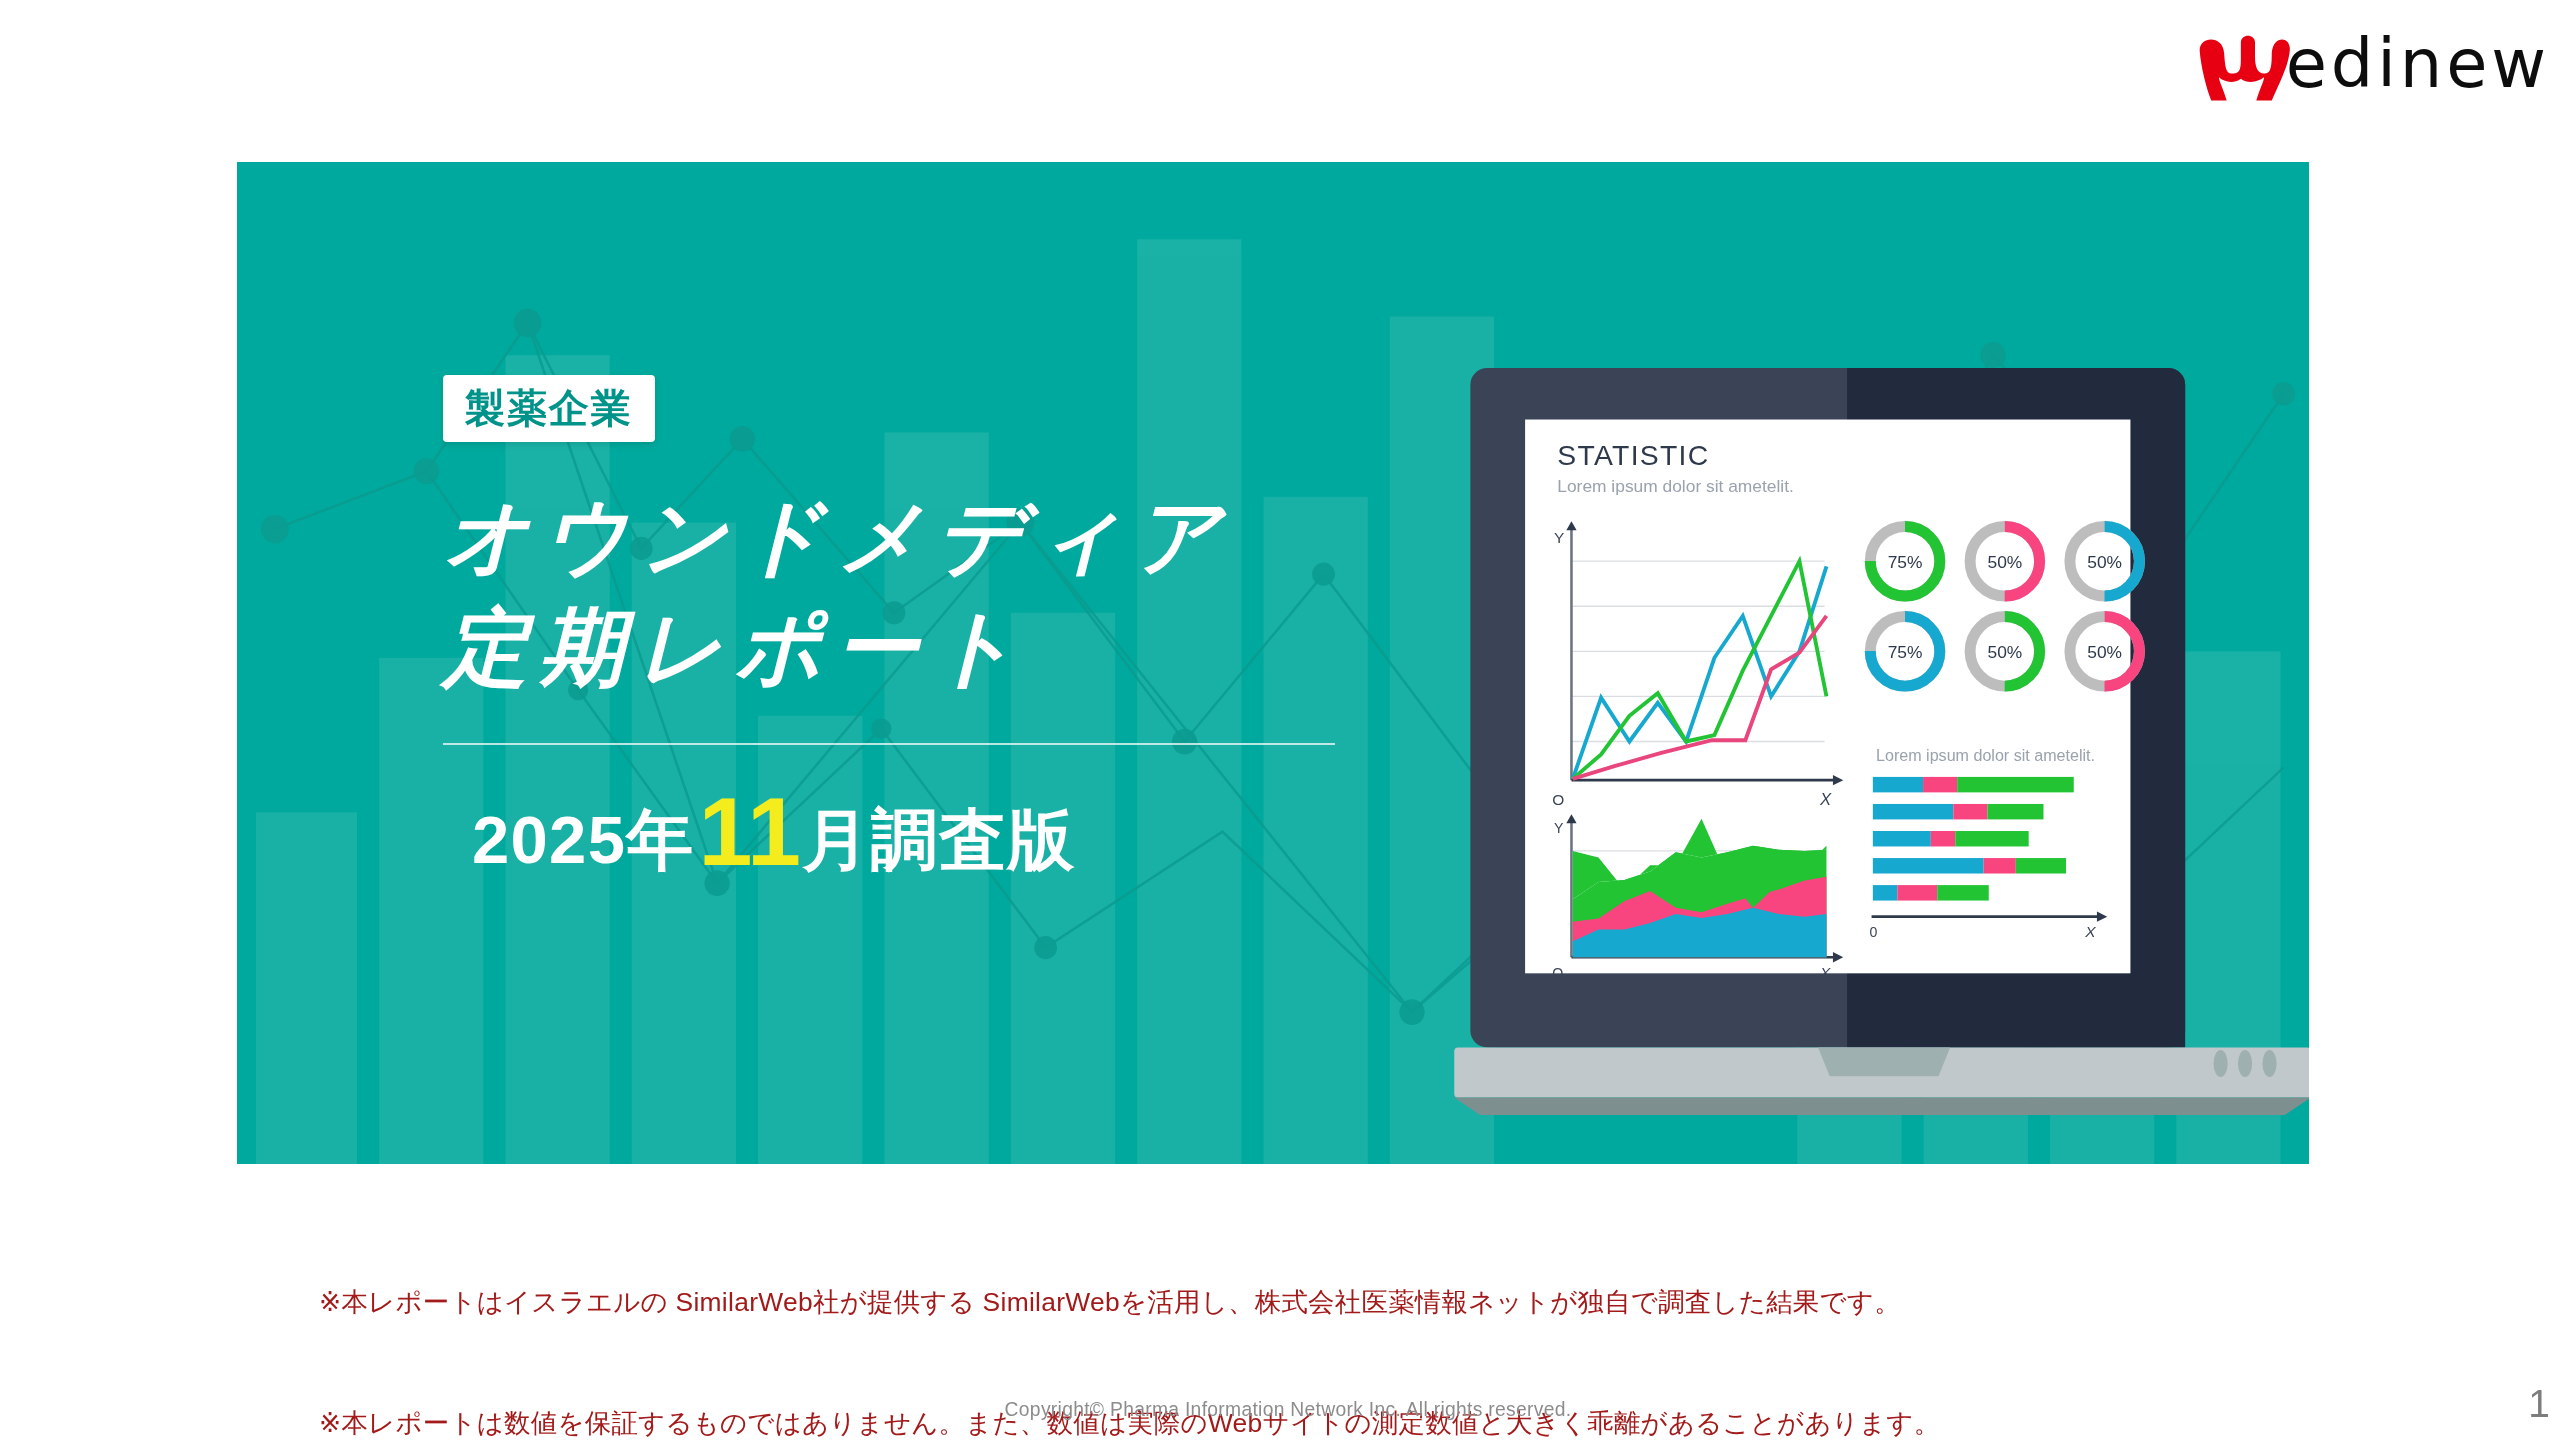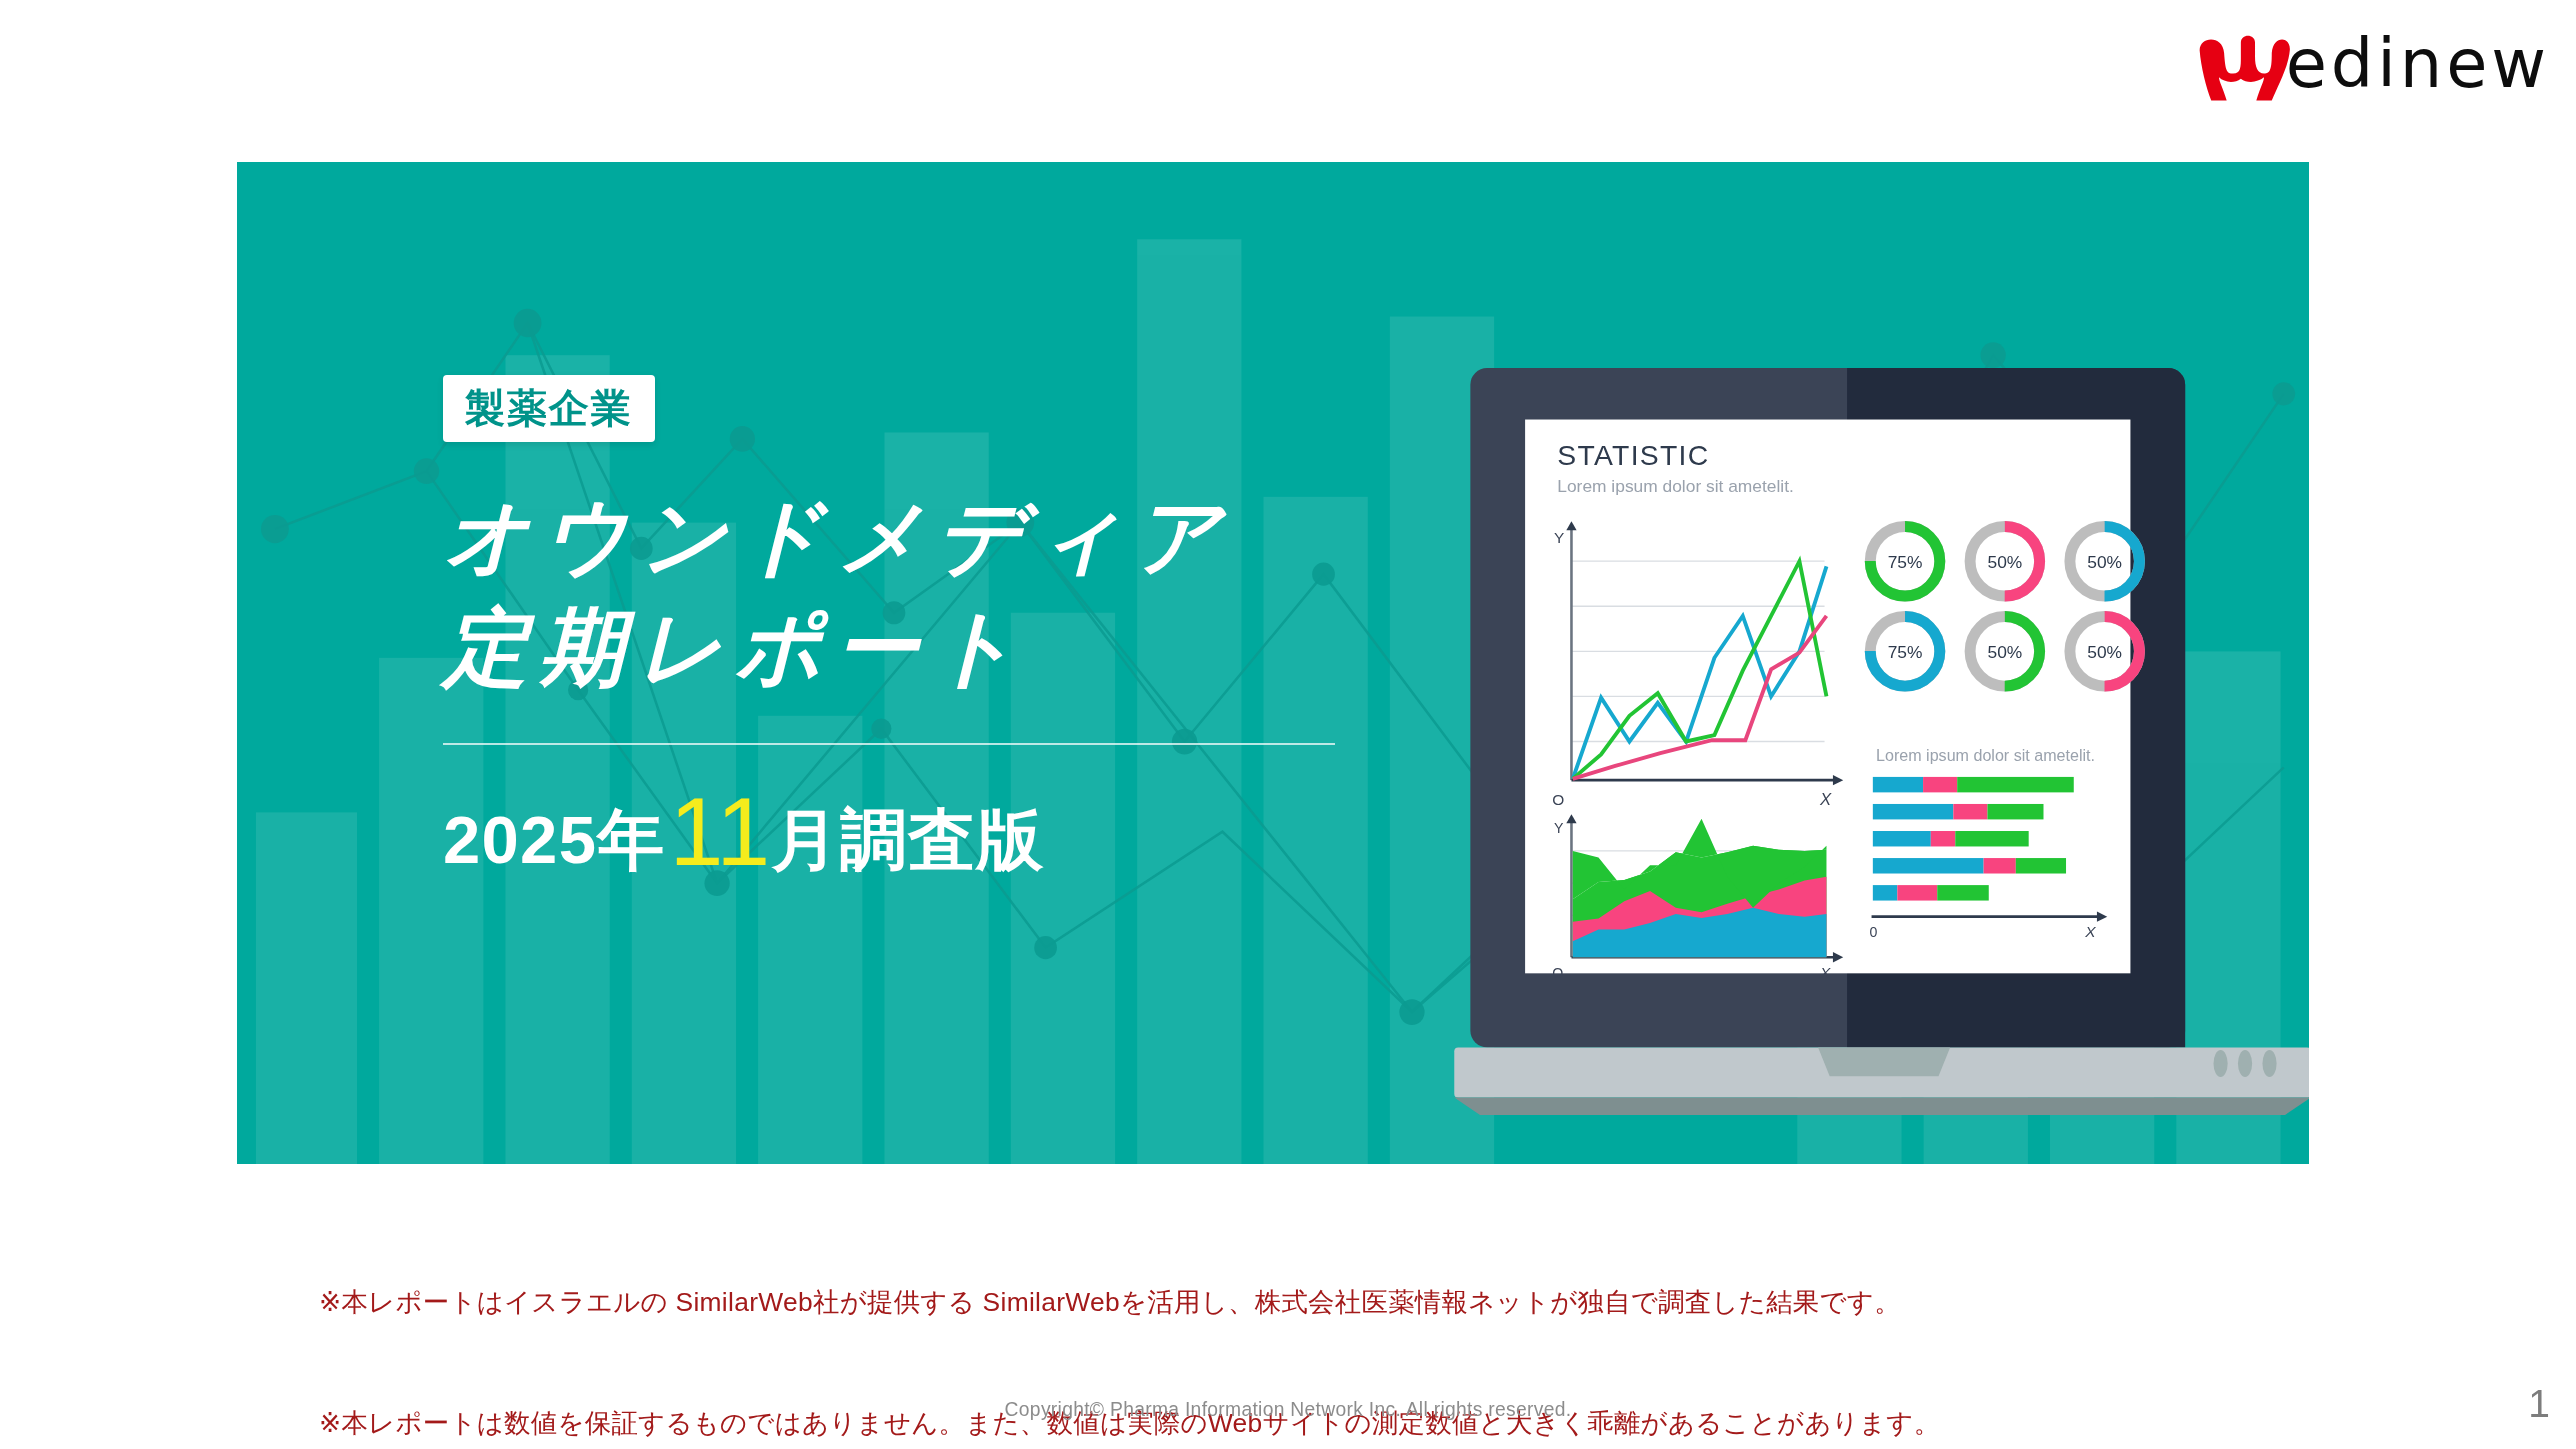--- a/index.html
+++ b/index.html
@@ -81,25 +81,26 @@
     width: 892px;
     height: 1.9px;
     background: rgba(255,255,255,0.72);
   }
   #dateline {
     margin-top: 45px;
     display: flex;
     align-items: flex-end;
     color: #ffffff;
     line-height: 1;
+    margin-left: 29px;
   }
   #dateline .yr { font-size: 67px; font-weight: 700; letter-spacing: 1.3px; }
   #dateline .mo {
     font-size: 97px;
-    font-weight: 400;
+    font-weight: 700;
     color: #f5ec1d;
     margin: 0 1.3px 0 3.9px;
     letter-spacing: 0px;
     line-height: 0.86;
   }
   #dateline .sfx { font-size: 67px; font-weight: 700; letter-spacing: 1.3px; }
 
   
   #laptop {
     position: absolute;

